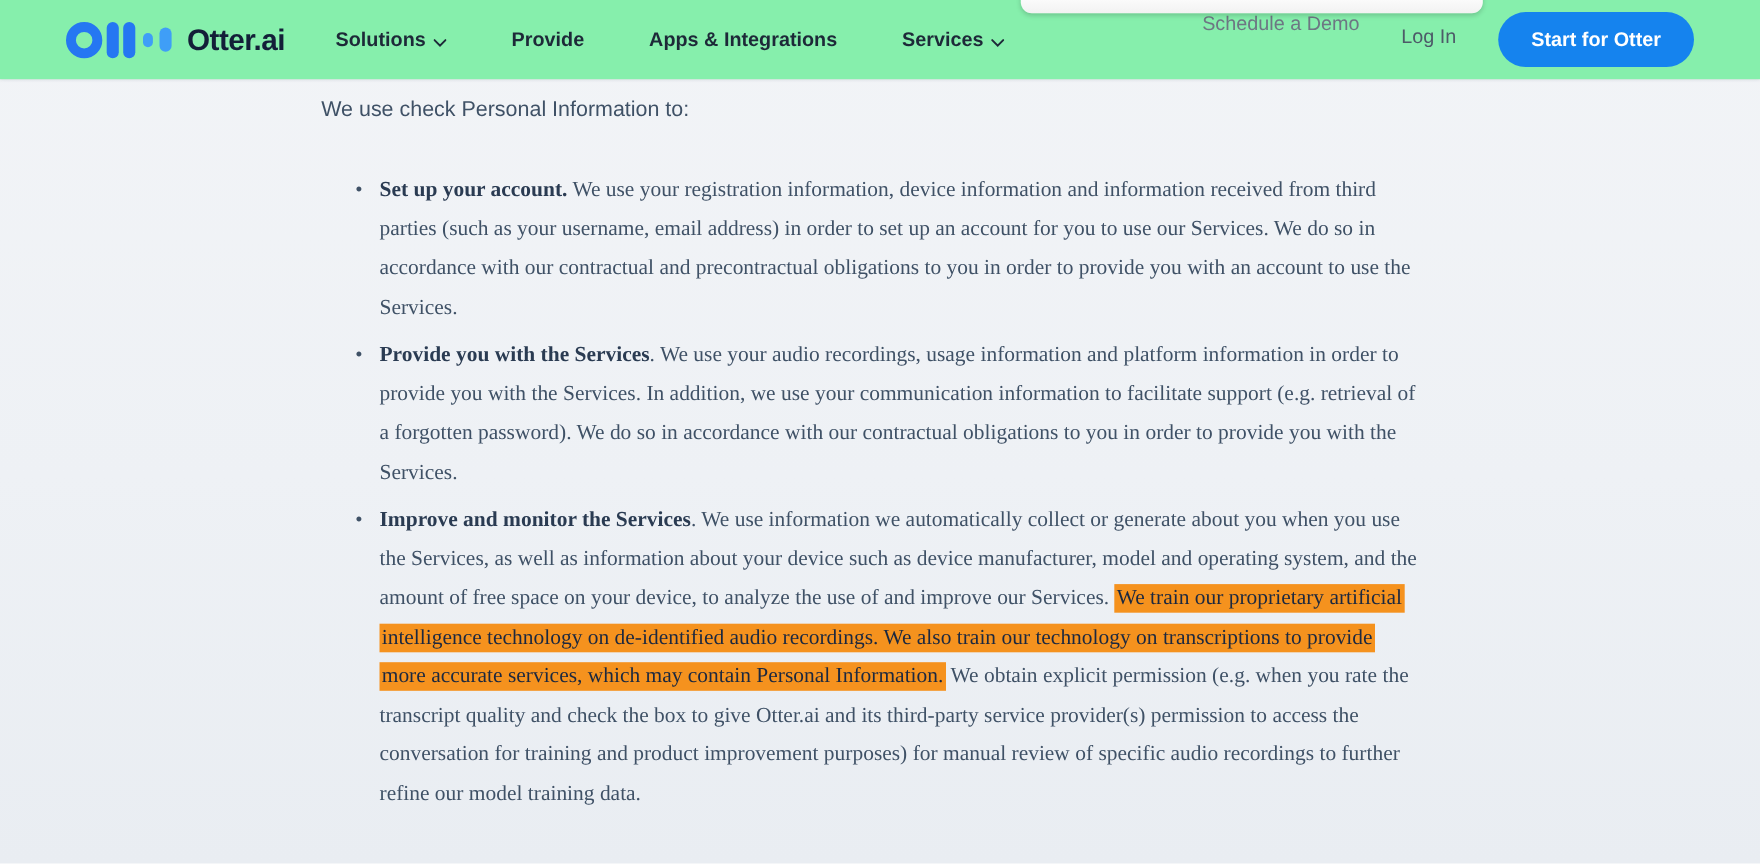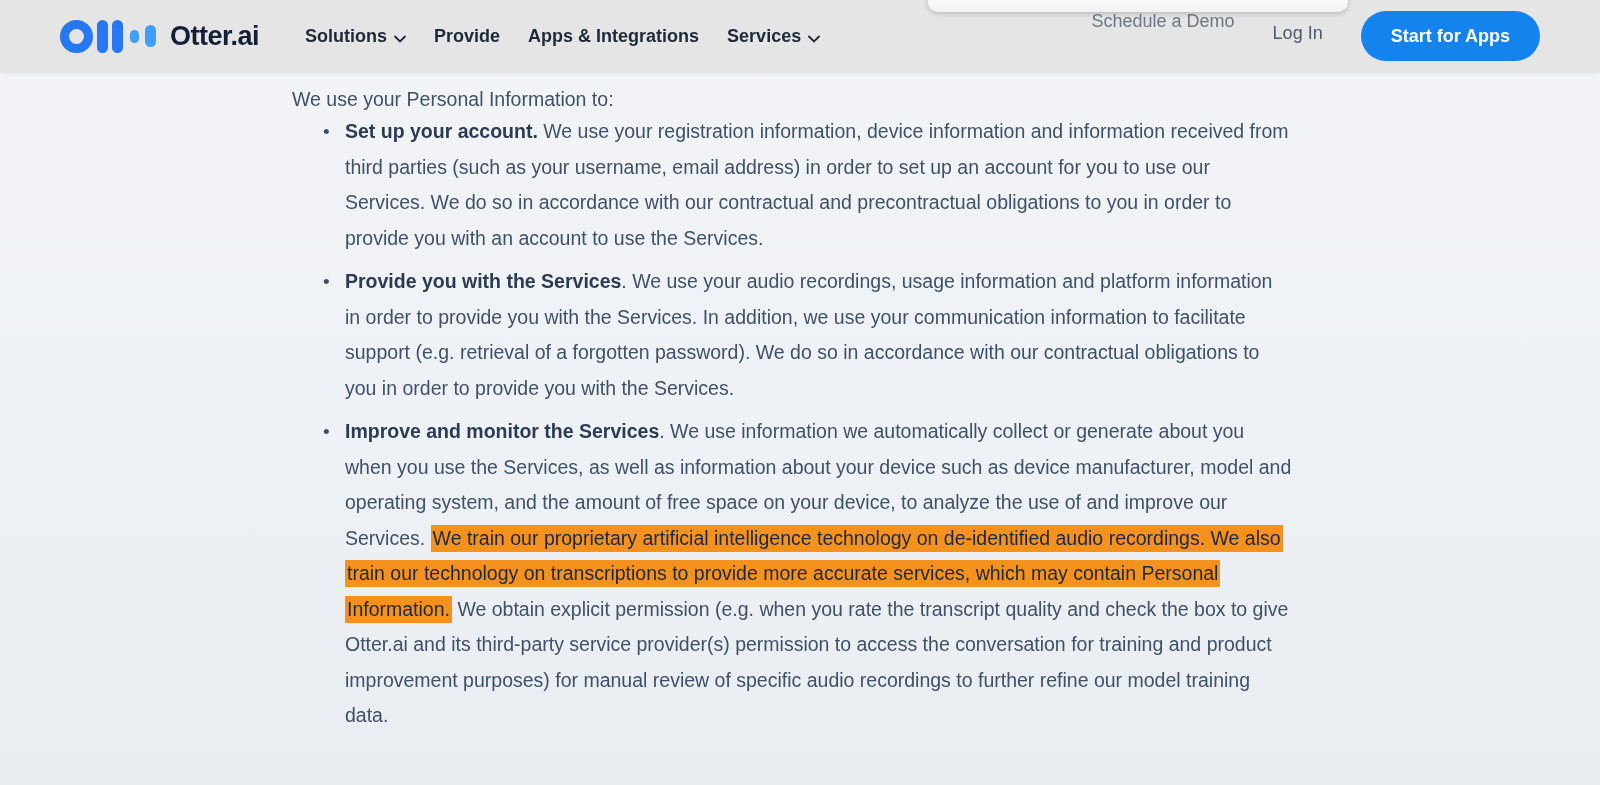--- a/index.html
+++ b/index.html
@@ -7,39 +7,39 @@
   body {
     font-family: "Liberation Sans", sans-serif;
     background: linear-gradient(180deg, #f2f4f7 0%, #eef1f5 55%, #e9edf2 100%);
     position: relative;
   }
 
   
   .nav {
     position: relative;
     height: 72px;
-    background: #e5e5e5;
+    background: #86efac;
     display: flex;
     align-items: center;
     padding: 0 60px 0 60px;
     box-shadow: 0 1px 3px rgba(20,35,60,0.10);
     z-index: 5;
   }
   .brand { display: flex; align-items: center; gap: 14px; cursor: pointer; }
   .logo-mark { display: flex; align-items: center; height: 38px; gap: 4px; }
   .logo-o {
     width: 33px; height: 33px; border-radius: 50%;
     border: 9px solid #2577F2; background: transparent;
   }
   .logo-bar { width: 11px; height: 33px; border-radius: 6px; background: #2577F2; }
   .logo-dot { width: 9px; height: 13px; border-radius: 5px; background: #3F9EF7; margin-left: 3px; }
   .logo-bar-short { width: 11px; height: 22px; border-radius: 6px; background: #3F9EF7; margin-left: 2px; }
   .brand-name { font-size: 27px; font-weight: bold; color: #131f38; letter-spacing: -0.5px; }
 
-  .nav-links { display: flex; align-items: center; gap: 28px; margin-left: 46px; }
+  .nav-links { display: flex; align-items: center; gap: 59px; margin-left: 46px; }
   .nav-link {
     display: flex; align-items: center; gap: 7px;
     font-size: 18px; font-weight: 600; color: #1d2938; cursor: pointer;
   }
   .chev { display: inline-block; margin-top: 2px; }
 
   .nav-right { margin-left: auto; display: flex; align-items: flex-start; gap: 38px; }
   .nav-ghost { font-size: 18px; color: #6d7783; cursor: pointer; }
   .nav-login { font-size: 18px; color: #4d5a68; cursor: pointer; margin-top: 12px; }
   .cta-btn {
@@ -56,21 +56,21 @@
     background: linear-gradient(180deg, #ffffff, #f2f2f2);
     border-radius: 0 0 10px 10px;
     box-shadow: 0 2px 5px rgba(0,0,0,0.18);
     z-index: 6;
   }
 
   
   .content { padding: 12px 0 0 292px; }
   .intro { font-size: 19.5px; color: #3f5166; line-height: 30px; }
 
-  ul.points { list-style: none; width: 1000px; }
+  ul.points { list-style: none; margin-top: 41px; width: 1000px; font-family: Liberation Serif, serif; }
   ul.points li {
     position: relative;
     padding-left: 53px;
     font-size: 19.5px; line-height: 35.5px; color: #3f5166;
     margin-bottom: 8px;
   }
   ul.points li::before {
     content: "•";
     position: absolute; left: 31px; top: 0;
     color: #3f5166; font-size: 19px;
@@ -120,28 +120,28 @@
         <svg width="12" height="8" viewBox="0 0 12 8">
             <polyline points="1,1.5 6,6.5 11,1.5" fill="none" stroke="#1d2938" stroke-width="1.8" stroke-linecap="round"></polyline>
           </svg>
       </span>
     </span>
   </nav>
 
   <div class="nav-right">
     <span class="nav-ghost">Schedule a Demo</span>
     <span class="nav-login">Log In</span>
-    <button class="cta-btn">Start for Apps</button>
+    <button class="cta-btn">Start for Otter</button>
   </div>
 </header>
 
 <div class="floating-bar"></div>
 
 <main class="content">
-  <p class="intro">We use your Personal Information to:</p>
+  <p class="intro">We use check Personal Information to:</p>
 
   <ul class="points">
     <li>
       <span class="lead">Set up your account.</span><span> We use your registration information, device information and information received from third parties (such as your username, email address) in order to set up an account for you to use our Services. We do so in accordance with our contractual and precontractual obligations to you in order to provide you with an account to use the Services.</span>
     </li>
     <li>
       <span class="lead">Provide you with the Services</span><span>. We use your audio recordings, usage information and platform information in order to provide you with the Services. In addition, we use your communication information to facilitate support (e.g. retrieval of a forgotten password). We do so in accordance with our contractual obligations to you in order to provide you with the Services.</span>
     </li>
     <li>
       <span class="lead">Improve and monitor the Services</span><span>. We use information we automatically collect or generate about you when you use the Services, as well as information about your device such as device manufacturer, model and operating system, and the amount of free space on your device, to analyze the use of and improve our Services. </span><span class="hl">We train our proprietary artificial intelligence technology on de-identified audio recordings. We also train our technology on transcriptions to provide more accurate services, which may contain Personal Information.</span><span> We obtain explicit permission (e.g. when you rate the transcript quality and check the box to give Otter.ai and its third-party service provider(s) permission to access the conversation for training and product improvement purposes)  for manual review of specific audio recordings to further refine our model training data.</span>

